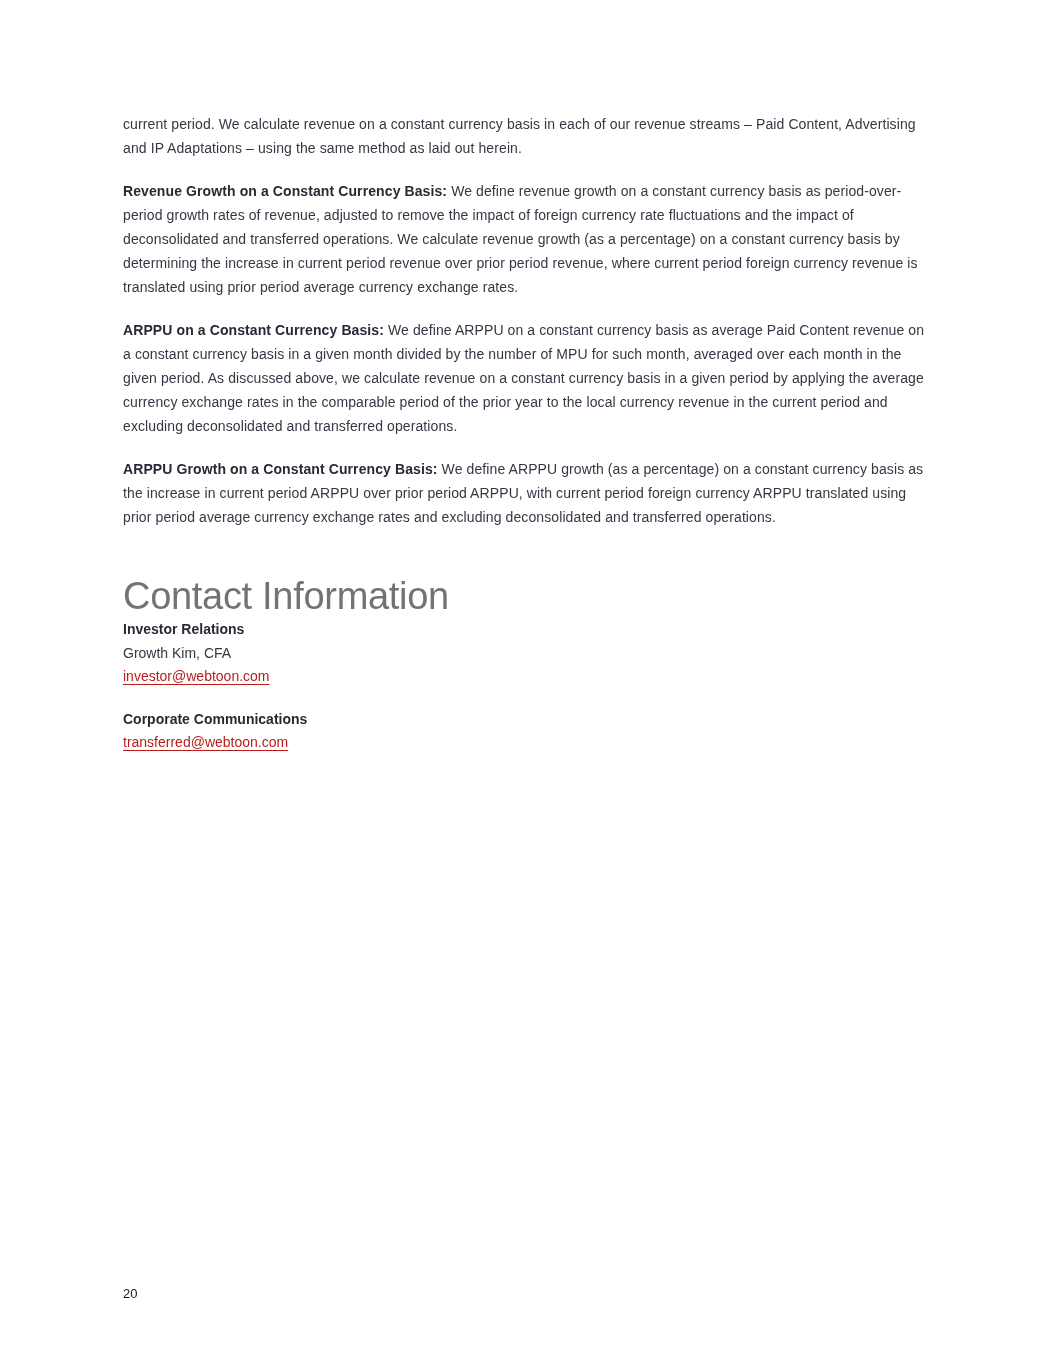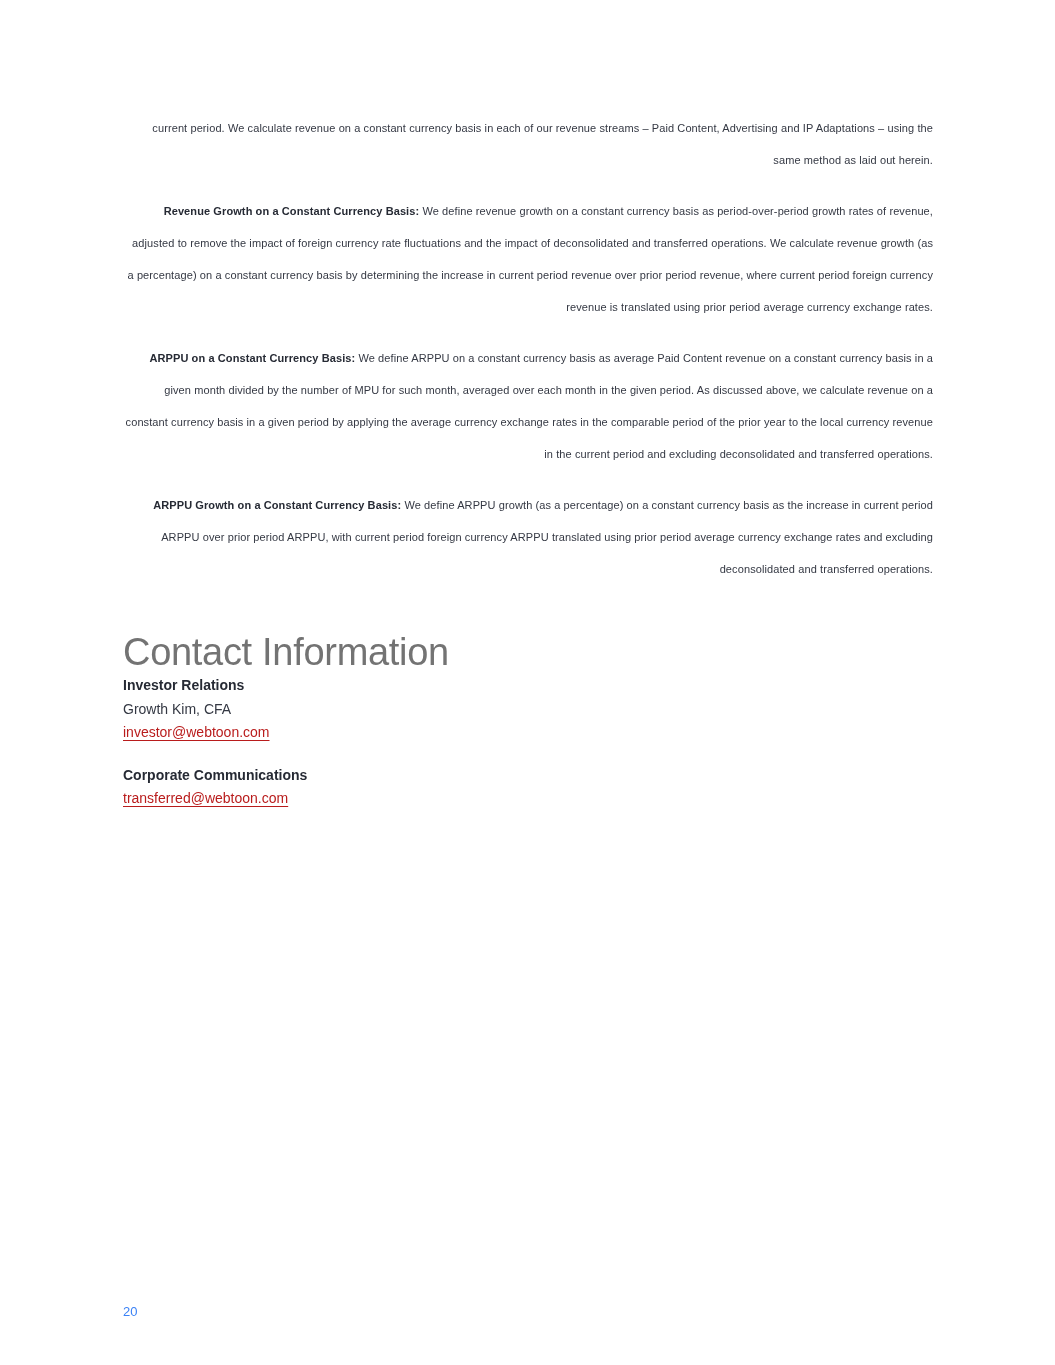--- a/index.html
+++ b/index.html
@@ -14,25 +14,24 @@
   }
   .page {
     width: 100%;
     height: 100%;
     position: relative;
   }
   .content {
     padding: 112px 122px 0 123px;
   }
   .para {
-    font-size: 11px;
-    line-height: 32px;
+    font-size: 14px;
+    line-height: 24px;
     margin-bottom: 19px;
     letter-spacing: 0.1px;
-    text-align: right;
   }
   .para .lead {
     font-weight: 700;
     color: #262a34;
   }
   .contact-heading {
     font-size: 38px;
     font-weight: 400;
     color: #737373;
     letter-spacing: -0.3px;
@@ -51,23 +50,23 @@
   .contact-email {
     color: #b91c1c;
     text-decoration: underline;
     text-underline-offset: 3px;
     display: inline-block;
     cursor: pointer;
   }
   .page-number {
     position: absolute;
     left: 123px;
-    bottom: 46px;
+    bottom: 64px;
     font-size: 13px;
-    color: #3b82f6;
+    color: #0f172a;
   }
 </style>
 </head>
 <body>
 
 <div class="page">
   <div class="content">
 
     <p class="para"><span class="lead"></span><span>current period. We calculate revenue on a constant currency basis in each of our revenue streams – Paid Content, Advertising and IP Adaptations – using the same method as laid out herein.</span></p>
 

